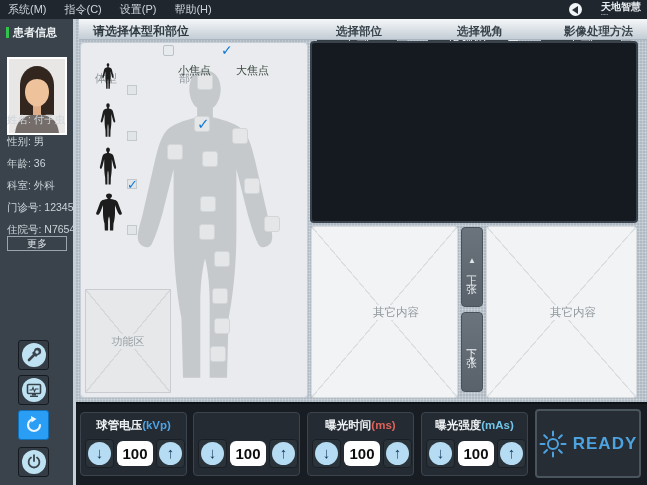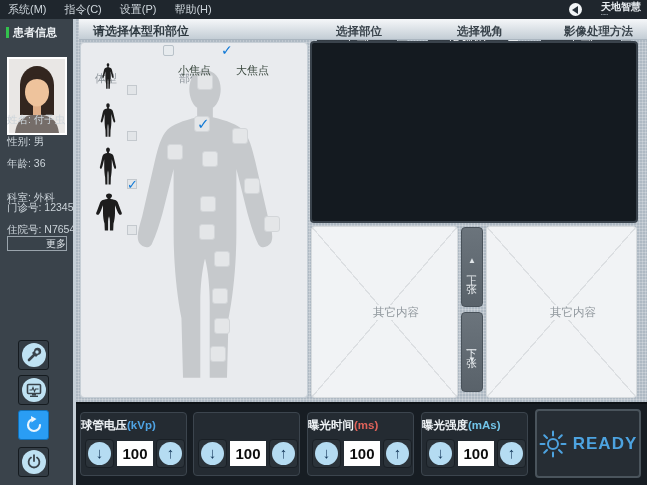--- a/index.html
+++ b/index.html
@@ -23,21 +23,21 @@
   .brand .bt { color:#e8edf1; font-size:10px; font-weight:bold; line-height:10px; }
   .brand .bs { color:#8a939b; font-size:4px; line-height:5px; }
 
   
   .sidebar { left:0; top:19px; width:76px; height:466px; background:#3a434b; border-right:3px solid #c5cfd7; z-index:5; }
   .p-head { position:absolute; left:6px; top:6px; display:flex; align-items:center; gap:4px; }
   .p-head .gbar { width:3px; height:11px; background:#33c24d; }
   .p-head .ht { color:#eef2f5; font-size:11px; font-weight:bold; }
   .photo { position:absolute; left:7px; top:38px; width:60px; height:78px; background:#fff; padding:2px; }
   .pfield { position:absolute; left:7px; color:#ccd4da; font-size:10.5px; white-space:nowrap; }
-  .more-btn { position:absolute; left:7px; top:217px; width:60px; height:15px; background:#39424a; border:1px solid #9aa4ac; color:#dde3e8; font-size:10px; text-align:right; line-height:13px; cursor:pointer; }
+  .more-btn { position:absolute; left:7px; top:217px; width:60px; height:15px; background:#39424a; border:1px solid #9aa4ac; color:#dde3e8; font-size:10px; text-align:center; line-height:13px; cursor:pointer; }
   .toolbtn { position:absolute; left:18px; width:31px; height:30px; background:#343d45; border:1px solid #151b20; border-radius:3px; display:flex; align-items:center; justify-content:center; cursor:pointer; }
   .toolbtn .circ { width:24px; height:24px; border-radius:50%; background:#bfe2f3; display:flex; align-items:center; justify-content:center; }
   .toolbtn.active { background:#2a9df4; border-color:#1170b8; }
   .toolbtn.active .circ { background:transparent; }
 
   
   .strip { left:79px; top:19px; width:568px; height:21px; background:linear-gradient(#f5f7f9,#c3cdd5); border-bottom:1px solid #aab5bf; z-index:4; }
   .strip .t1 { position:absolute; left:14px; top:4px; font-size:12px; font-weight:bold; color:#2e3940; }
   .strip .sect { position:absolute; top:5px; font-size:11.5px; font-weight:bold; color:#39434b; }
   .cbrow { position:absolute; top:4px; display:flex; align-items:center; gap:4px; cursor:pointer; }
@@ -77,24 +77,24 @@
     display:flex; align-items:center; justify-content:center; z-index:3; }
   .phpanel span { font-size:11.5px; color:#8f969c; background:#f1f3f5; padding:0 4px;margin-left:23px; }
   .pagerbtn { position:absolute; left:461px; width:22px; height:80px; background:linear-gradient(#6b747c,#59626a); border:1px solid #49525a; border-radius:4px;
     display:flex; flex-direction:column; align-items:center; justify-content:center; gap:2px; cursor:pointer; z-index:3; }
   .pagerbtn .vtext { writing-mode:vertical-rl; color:#e9edf0; font-size:10.5px; letter-spacing:4px; }
   .pagerbtn .arr { color:#e2e7ea; font-size:8px; }
 
   
   .bottombar { left:76px; top:402px; width:571px; height:83px; background:#171d23; border-top:2px solid #0d1216; z-index:4; }
   .spanel { position:absolute; top:8px; width:107px; height:64px; background:#242b32; border:1px solid #3c454e; border-radius:4px; }
-  .spanel .shead { position:absolute; top:5px; width:100%; font-size:11.5px; font-weight:bold; color:#eef2f5; white-space:nowrap; }
+  .spanel .shead { position:absolute; top:5px; width:100%; text-align:center; font-size:11.5px; font-weight:bold; color:#eef2f5; white-space:nowrap; }
   .arrbtn { position:absolute; top:26px; width:29px; height:29px; background:#2b333a; border:1px solid #1a2026; border-radius:4px; display:flex; align-items:center; justify-content:center; cursor:pointer; }
   .arrbtn .ac { width:23px; height:23px; border-radius:50%; background:#b5dcf2; color:#173a5c; font-size:15px; font-weight:bold; text-align:center; line-height:22px; }
-  .valbox { position:absolute; top:28px; width:36px; height:25px; background:#fff; border-radius:0; color:#0d0d0d; font-size:15px; font-weight:bold; text-align:center; line-height:25px; }
+  .valbox { position:absolute; top:28px; width:36px; height:25px; background:#fff; border-radius:6px; color:#0d0d0d; font-size:15px; font-weight:bold; text-align:center; line-height:25px; }
   .readybtn { position:absolute; left:459px; top:5px; width:106px; height:69px; background:#262d34; border:2px solid #4a545c; border-radius:4px;
     display:flex; align-items:center; justify-content:center; gap:6px; cursor:pointer; }
   .readybtn .rt { color:#4da3e0; font-size:17px; font-weight:bold; letter-spacing:1px; }
 </style>
 </head>
 <body>
 
 <div class="abs menubar">
   <span class="mi">系统(M)</span>
   <span class="mi">指令(C)</span>
@@ -121,21 +121,21 @@
       <rect x="11" y="26" width="34" height="30" fill="#33261f"></rect>
       <rect x="24" y="46" width="8" height="12" fill="#dfae88"></rect>
       <ellipse cx="28" cy="33" rx="12" ry="14.5" fill="#eec39c"></ellipse>
       <path d="M16 28 Q18 16 28 15 Q38 16 40 28 Q36 20 28 20 Q20 20 16 28 Z" fill="#33261f"></path>
       <path d="M6 74 Q8 58 22 56 L34 56 Q48 58 50 74 Z" fill="#756d69"></path>
     </svg>
   </div>
   <div class="pfield" style="top:94px"><span>姓名:</span> <span>付子虫</span></div>
   <div class="pfield" style="top:116px"><span>性别:</span> <span>男</span></div>
   <div class="pfield" style="top:138px"><span>年龄:</span> <span>36</span></div>
-  <div class="pfield" style="top:172px"><span>科室:</span> <span>外科</span></div>
+  <div class="pfield" style="top:160px"><span>科室:</span> <span>外科</span></div>
   <div class="pfield" style="top:182px"><span>门诊号:</span> <span>12345</span></div>
   <div class="pfield" style="top:204px"><span>住院号:</span> <span>N7654</span></div>
   <div class="more-btn">更多</div>
 
   <div class="toolbtn" style="top:321px">
     <span class="circ">
       <svg width="16" height="16" viewBox="0 0 16 16">
           <path d="M3 13 L8.5 7.5" stroke="#3a444c" stroke-width="2.6" stroke-linecap="round"></path>
           <path d="M8 4 A3.6 3.6 0 1 1 12 8 L10 10 L6 6 Z" fill="#3a444c"></path>
           <circle cx="11" cy="5" r="1.7" fill="#bfe2f3"></circle>
@@ -230,20 +230,23 @@
   <div class="marker" style="left:121px;top:108px"></div>
   <div class="marker" style="left:163px;top:135px"></div>
   <div class="marker" style="left:119px;top:153px"></div>
   <div class="marker" style="left:183px;top:173px"></div>
   <div class="marker" style="left:118px;top:181px"></div>
   <div class="marker" style="left:133px;top:208px"></div>
   <div class="marker" style="left:131px;top:245px"></div>
   <div class="marker" style="left:133px;top:275px"></div>
   <div class="marker" style="left:129px;top:303px"></div>
 
+  <div class="funczone">
+    <span>功能区</span>
+  </div>
 </div>
 
 <div class="abs listwrap"></div>
 
 <div class="abs slist" style="left:317px">
   <div class="item">手部</div>
   <div class="item">足部</div>
   <div class="item">足部</div>
   <div class="item">手部</div>
   <div class="item sel">脚裸</div>

